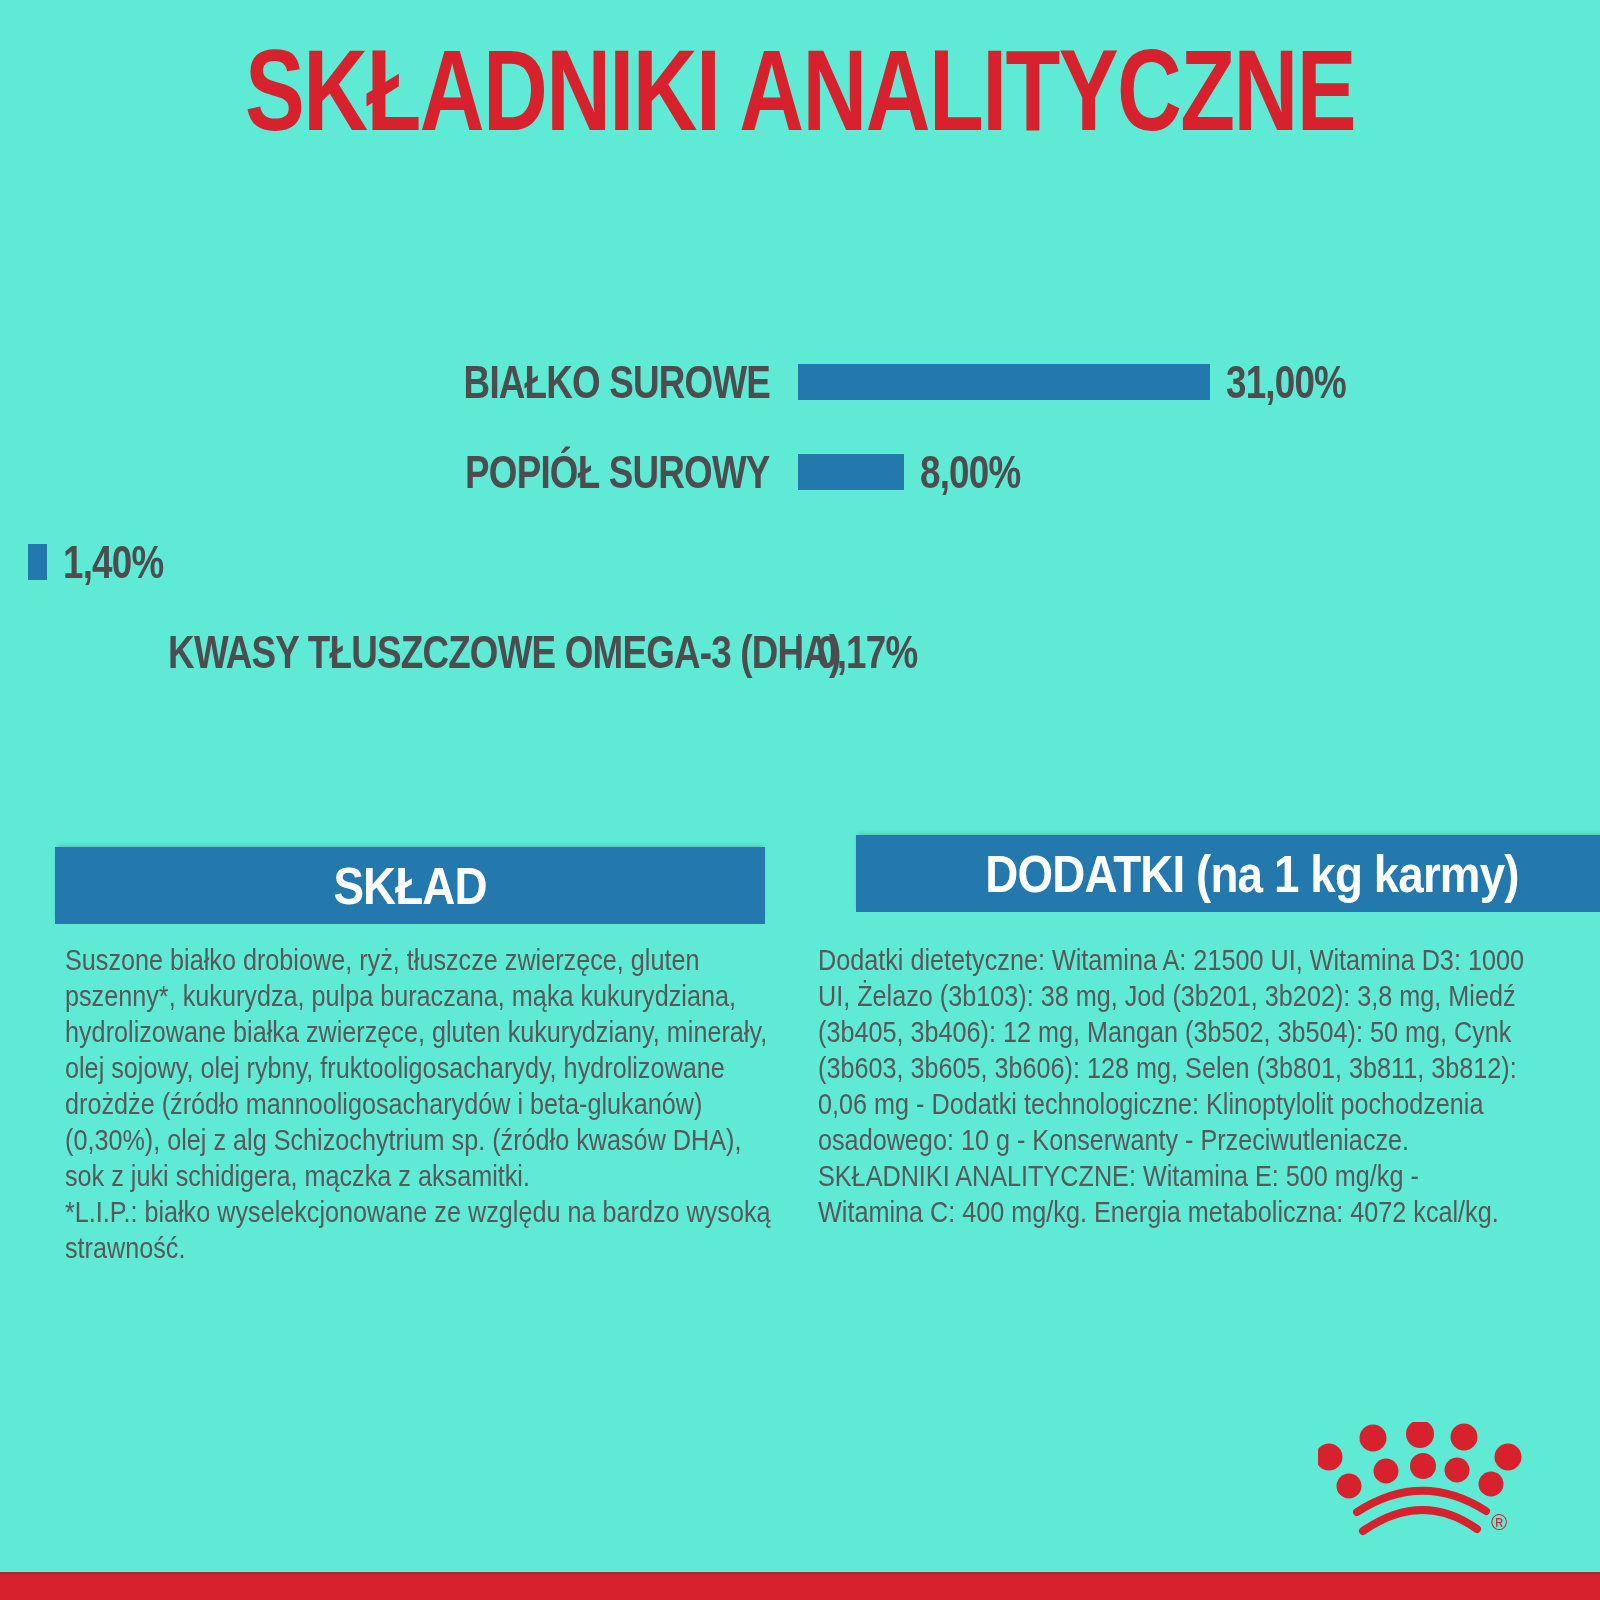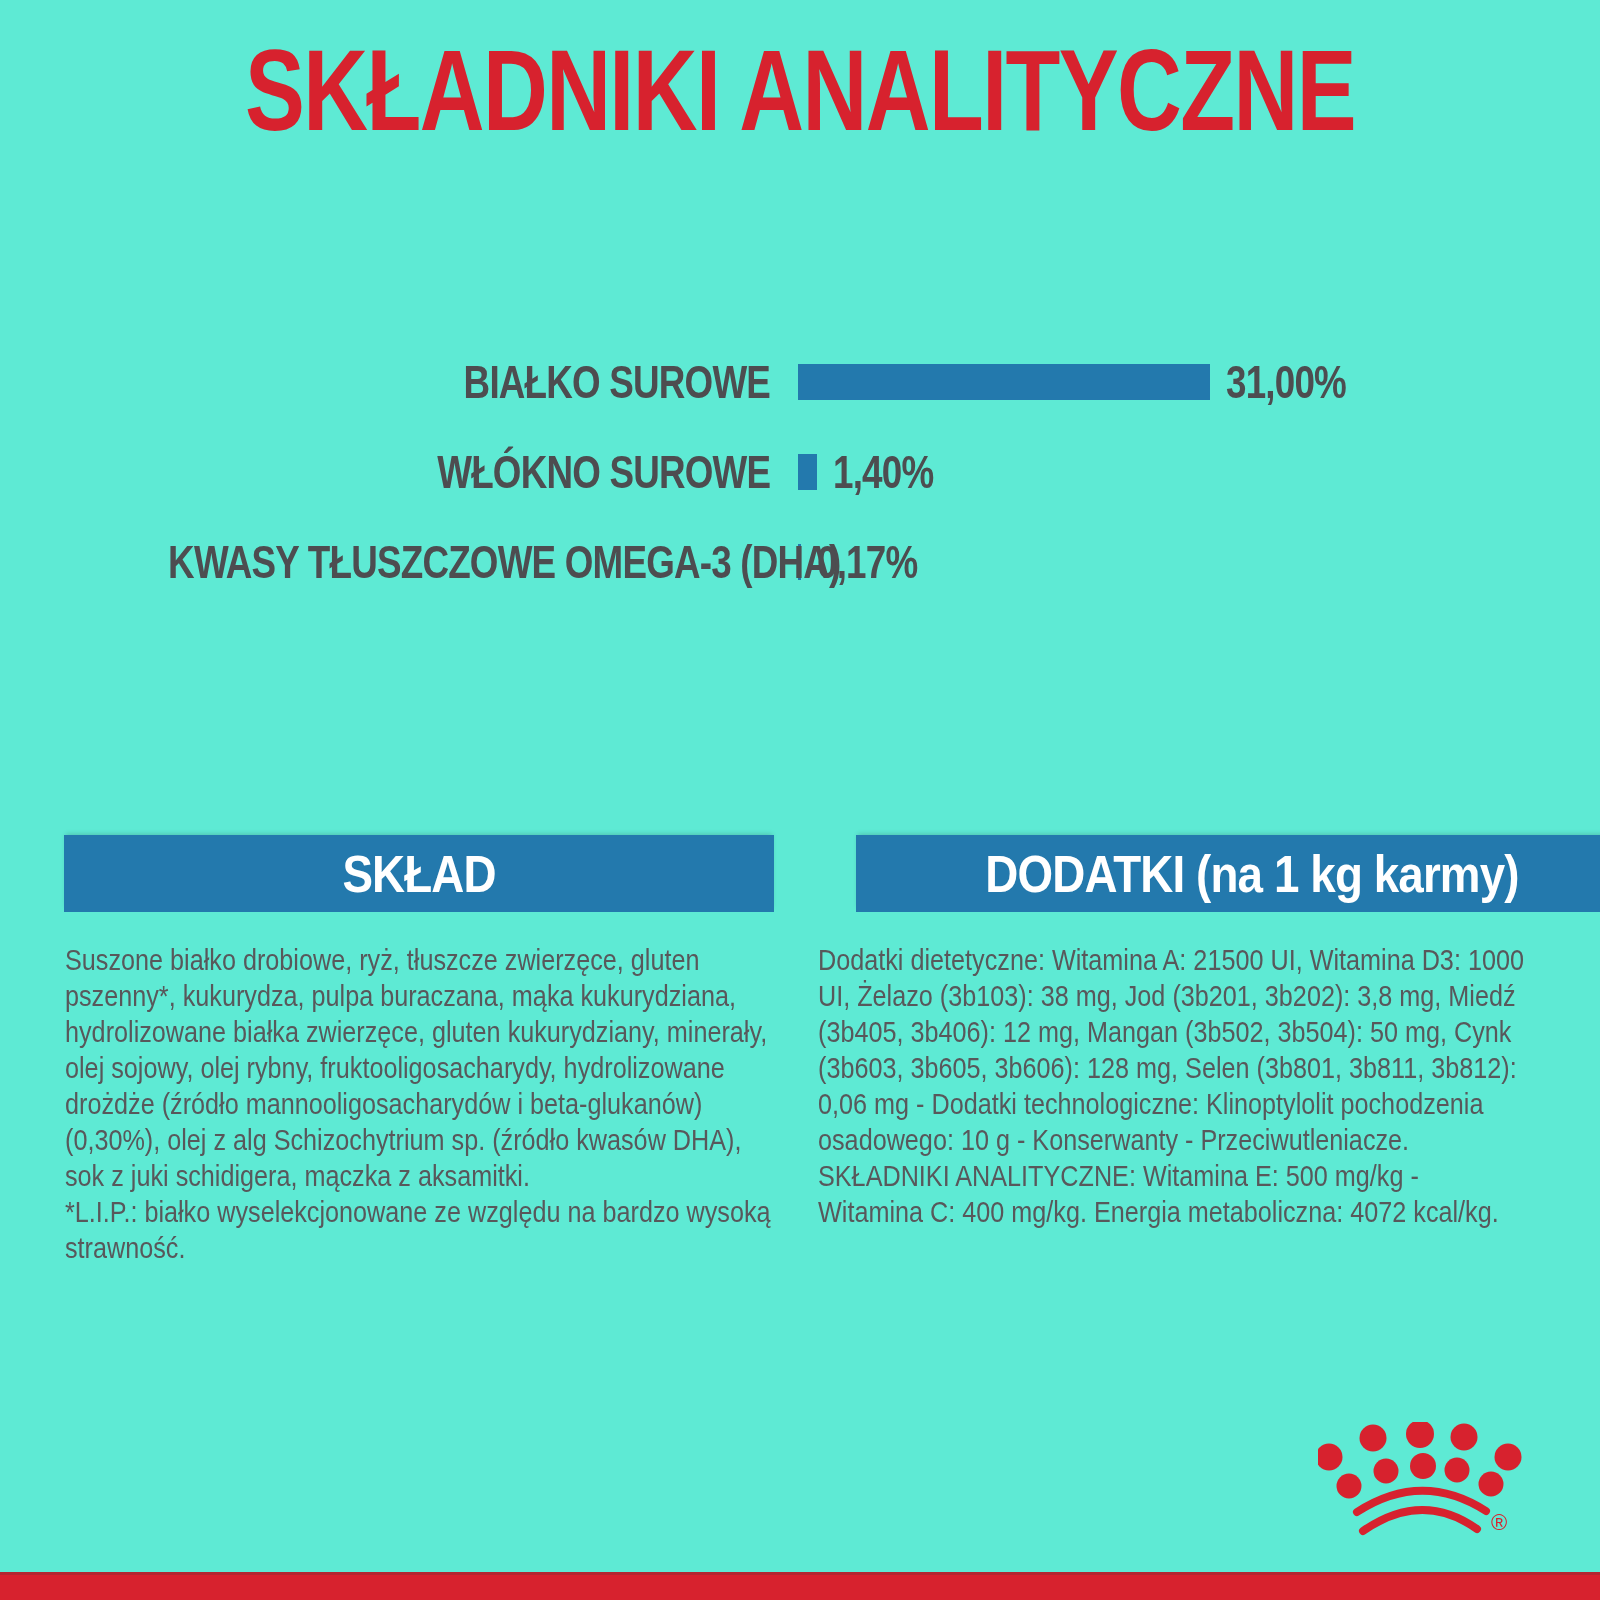--- a/index.html
+++ b/index.html
@@ -35,21 +35,21 @@
     margin-left:16px;white-space:nowrap;
     font-size:46px;font-weight:700;color:var(--gray);letter-spacing:-1px;
     transform:scaleX(0.8);transform-origin:0 50%;
   }
   
   .section-header{
     position:absolute;top:835px;height:77px;background:var(--blue);
     display:flex;align-items:center;justify-content:center;
     box-shadow:0 -3px 5px -2px rgba(0,0,0,0.18);
   }
-  .section-header.left{left:64px;width:710px;}
+  .section-header.left{left:55px;width:710px;margin-top:12px;}
   .section-header.right{left:856px;width:792px;}
   .section-header .hdr-text{
     color:#ffffff;font-size:52px;font-weight:700;letter-spacing:-1px;white-space:nowrap;
     transform:scaleX(0.88);transform-origin:50% 50%;
   }
   
   .body-text{
     position:absolute;top:942px;margin:0;
     width:845px;transform:scaleX(0.84);transform-origin:0 0;
     font-size:30px;line-height:36px;font-weight:400;color:var(--body-gray);
@@ -73,23 +73,27 @@
   <h1 class="title">SKŁADNIKI ANALITYCZNE</h1>
 
   <div class="chart" id="chart">
     <div class="chart-row">
       <div class="chart-label"><span class="cnd">BIAŁKO SUROWE</span></div>
       <div class="chart-bar" style="width: 412px; background: rgb(35, 121, 173);"></div>
       <div class="chart-value">31,00%</div>
     </div>
 
 
+    <div class="chart-row">
+      <div class="chart-label"><span class="cnd">POPIÓŁ SUROWY</span></div>
+      <div class="chart-bar" style="width: 106px; background: rgb(35, 121, 173);"></div>
+      <div class="chart-value">8,00%</div>
+    </div>
 
     <div class="chart-row">
-      <div class="chart-label"><span class="cnd">WŁÓKNO SUROWE</span></div>
       <div class="chart-bar" style="width: 19px; background: rgb(35, 121, 173);"></div>
       <div class="chart-value">1,40%</div>
     </div>
 
     <div class="chart-row">
       <div class="chart-label"><span class="cnd">KWASY TŁUSZCZOWE OMEGA-3 (DHA)</span></div>
       <div class="chart-bar" style="width: 3px; background: rgb(35, 121, 173);"></div>
       <div class="chart-value">0,17%</div>
     </div>
   </div>

